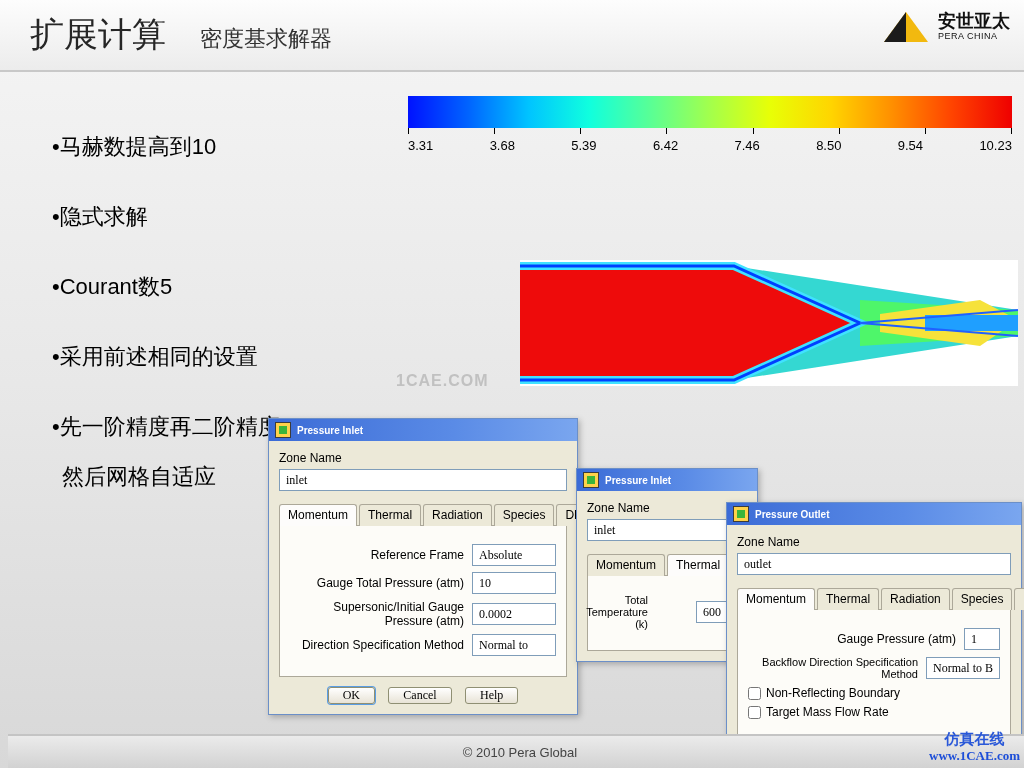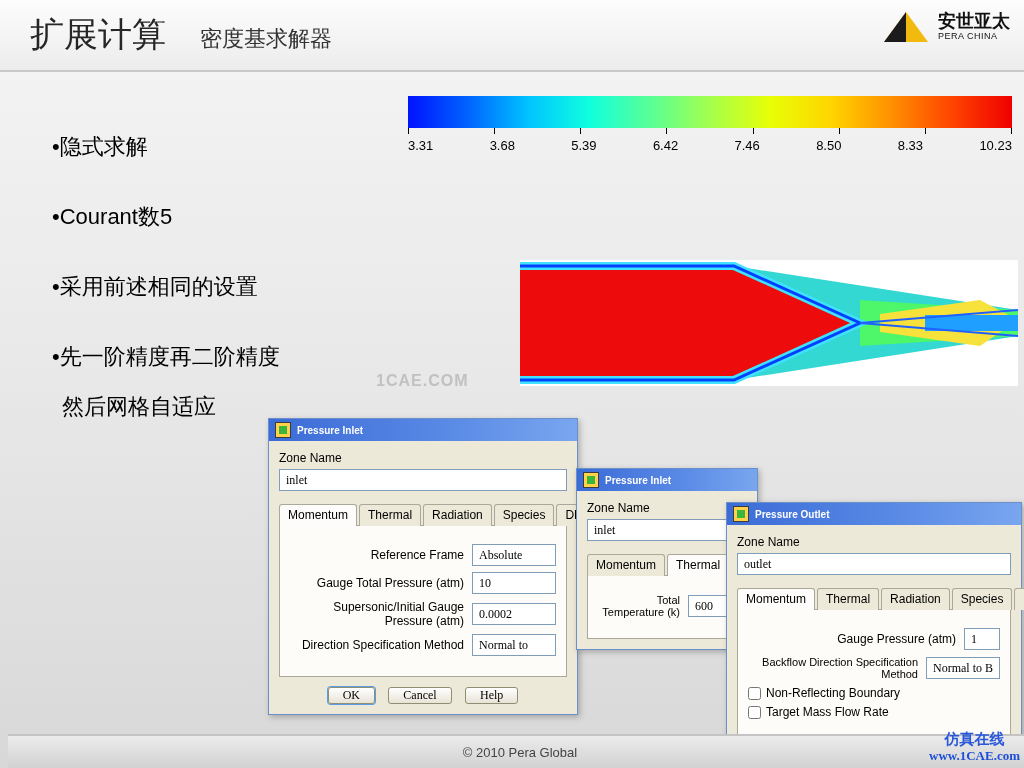--- a/index.html
+++ b/index.html
@@ -40,21 +40,21 @@
   .scale-bar { height: 32px; display: flex; position: relative; }
   .scale-labels { display: flex; justify-content: space-between; font-size: 13px; color: #000; margin-top: 4px; }
   .scale-bar > div { flex: 1; }
 
   .cfd-plot {
     position: absolute; left: 520px; top: 260px; width: 498px; height: 126px;
     background: #fff;
   }
   .cfd-plot svg { width: 100%; height: 100%; }
   .watermark {
-    position: absolute; left: 376px; top: 372px;
+    position: absolute; left: 396px; top: 372px;
     font-size: 16px; color: rgba(160,160,160,0.55); font-weight: bold; letter-spacing:1px;
   }
 
   
   .dlg {
     position: absolute; background: #ece9d8; border: 1px solid #6b8fc8;
     box-shadow: 2px 2px 6px rgba(0,0,0,0.25);
     font-family: Tahoma, sans-serif; font-size: 12px;
   }
   .dlg-title {
@@ -122,20 +122,21 @@
         <polygon points="24,2 24,32 2,32" fill="#1b1b1b"></polygon>
       </svg>
   </div>
   <div class="logo-txt">
     <span>安世亚太</span>
     <small>PERA CHINA</small>
   </div>
 </div>
 
 <ul class="bullets">
+  <li>•马赫数提高到10</li>
   <li>•隐式求解</li>
   <li>•Courant数5</li>
   <li>•采用前述相同的设置</li>
   <li>•先一阶精度再二阶精度</li>
   <li class="indent">然后网格自适应</li>
 </ul>
 
 <div class="color-scale">
   <div class="scale-bar">
     <div style="background:linear-gradient(90deg,#0012ff,#0064ff,#00c4ff,#10ffde,#58ff96,#a3ff4c,#e8ff06,#ffd500,#ff9000,#ff4400,#ef0000)"></div>
@@ -150,21 +151,21 @@
     <div style="width:1px;height:6px;background:#000"></div>
       <div style="width:1px;height:6px;background:#000"></div>
   </div>
   <div class="scale-labels">
     <span>3.31</span>
     <span>3.68</span>
     <span>5.39</span>
     <span>6.42</span>
     <span>7.46</span>
     <span>8.50</span>
-    <span>8.33</span>
+    <span>9.54</span>
     <span>10.23</span>
   </div>
 </div>
 
 <div class="cfd-plot">
   <svg viewBox="0 0 498 126" preserveAspectRatio="none">
     <rect x="0" y="0" width="498" height="126" fill="#fff"></rect>
     <polygon points="0,6 0,120 214,120 214,6" fill="#ee0b0b"></polygon>
     <polygon points="214,6 340,63 214,120" fill="#ee0b0b"></polygon>
     <polygon points="214,6 498,50 498,76 214,120 340,63" fill="#34d8d2"></polygon>
@@ -229,21 +230,21 @@
     <span class="lbl">Zone Name</span>
     <input class="txt" value="inlet" style="">
     <div class="tabs">
       <div class="tab">Momentum</div>
       <div class="tab active">Thermal</div>
       <div class="tab">Radiati</div>
     </div>
     <div class="tab-content">
       <div class="row">
         <span class="flabel" style="font-size:11px">Total Temperature (k)</span>
-        <input class="txt fval" style="width: 48px;" value="600">
+        <input class="txt fval" style="width: 40px; margin-left: 40px;" value="600">
       </div>
     </div>
   </div>
 </div>
 
 <div class="dlg" style="left:726px; top:502px; width:296px;">
   <div class="dlg-title">
     <span class="ico"></span>
     <span>Pressure Outlet</span>
   </div>

